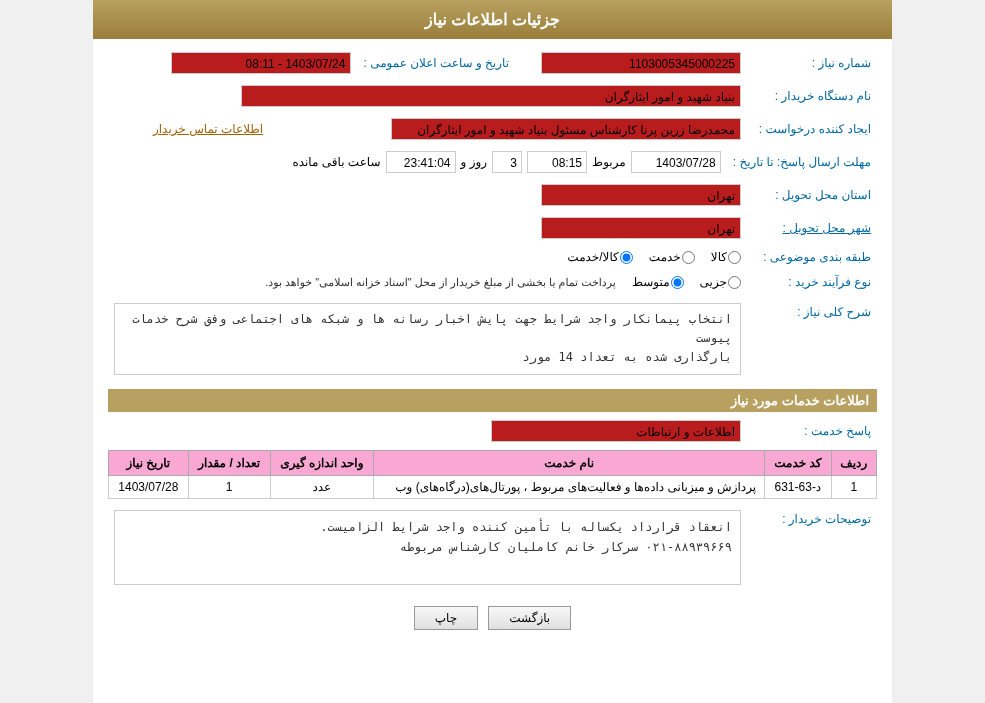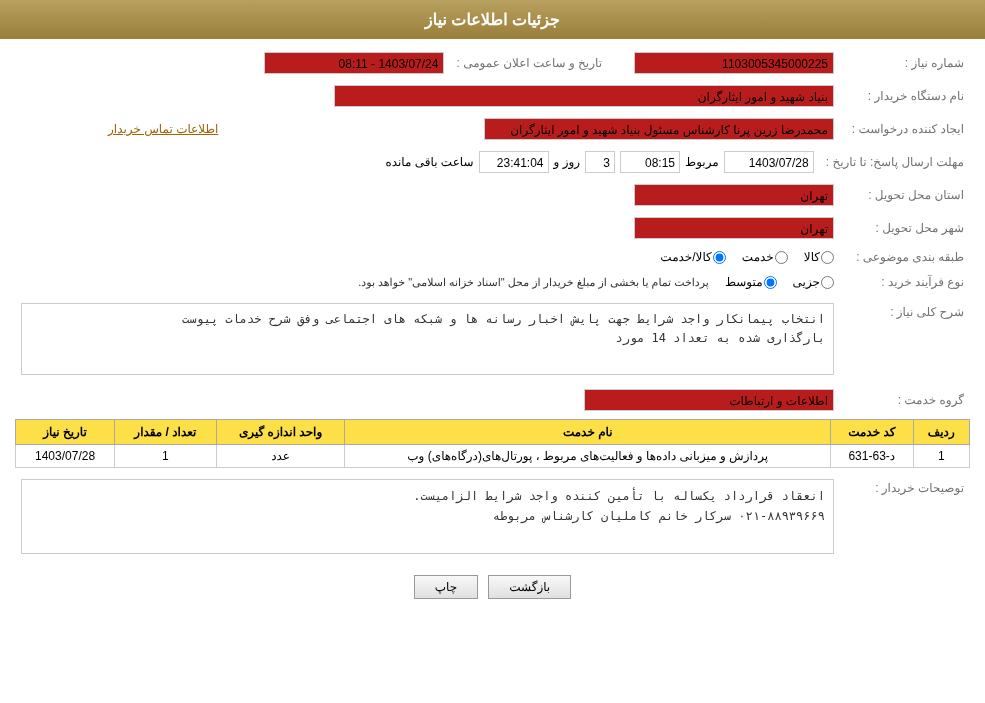--- a/index.html
+++ b/index.html
@@ -3,21 +3,21 @@
   <meta charset="utf-8">
   <style>
     * { box-sizing: border-box; margin: 0; padding: 0; }
     body {
       font-family: Tahoma, Arial, sans-serif;
       font-size: 12px;
       background: #f0f0f0;
       direction: rtl;
     }
     .page-wrapper {
-      width: 985px;
+      width: 799px;
       min-height: 703px;
       background: #fff;
       margin: 0 auto;
     }
     .header-bar {
       background: linear-gradient(to bottom, #b8a060, #9a7e3a);
       color: #fff;
       text-align: center;
       padding: 10px 0;
       font-size: 16px;
@@ -37,21 +37,21 @@
     .info-table {
       width: 100%;
       border-collapse: collapse;
       margin-bottom: 5px;
     }
     .info-table td {
       padding: 3px 6px;
       vertical-align: middle;
     }
     .label-cell {
-      color: #737373;
+      color: #0369a1;
       white-space: nowrap;
       text-align: right;
       font-weight: normal;
       width: 120px;
     }
     .value-box {
       border: 1px solid #ccc;
       background: #b91c1c;
       padding: 2px 5px;
       display: inline-block;
@@ -103,32 +103,33 @@
       resize: none;
       width: 100%;
     }
     .services-table {
       width: 100%;
       border-collapse: collapse;
       margin-top: 5px;
       font-size: 12px;
     }
     .services-table th {
-      background: #fde047;
+      background: #f9a8d4;
       border: 1px solid #aaa;
       padding: 5px 8px;
       text-align: center;
       font-weight: bold;
     }
     .services-table td {
       border: 1px solid #ccc;
       padding: 4px 8px;
       text-align: center;
     }
     .services-table td.text-right {
+      text-align: right;
     }
     .buyer-desc-box {
       border: 1px solid #ccc;
       padding: 6px 8px;
       min-height: 60px;
       background: #fff;
       text-align: right;
       line-height: 1.7;
       color: #333;
       font-size: 12px;
@@ -234,21 +235,21 @@
         <td>
           <div class="value-box" style="min-width:200px;">تهران</div>
         </td>
       </tr>
     </tbody>
       </table>
 
     <table class="info-table">
       <tbody>
           <tr>
-        <td class="label-cell" style="width:130px;"><span>شهر محل تحویل :</span></td>
+        <td class="label-cell" style="width:130px;text-decoration:underline;"><span>شهر محل تحویل :</span></td>
         <td>
           <div class="value-box" style="min-width:200px;">تهران</div>
         </td>
       </tr>
     </tbody>
       </table>
 
     <table class="info-table">
       <tbody>
           <tr>
@@ -301,25 +302,28 @@
           <td class="label-cell" style="width:130px; vertical-align:top; padding-top:5px;"><span>شرح کلی نیاز :</span></td>
           <td>
             <textarea class="description-box" rows="3" readonly="" style="">انتخاب پیمانکار واجد شرایط جهت پایش اخبار رسانه ها و شبکه های اجتماعی وفق شرح خدمات پیوست
 بارگذاری شده به تعداد 14 مورد</textarea>
           </td>
         </tr>
       </tbody>
         </table>
     </div>
 
-
-    <table class="info-table">
-      <tbody>
-          <tr>
-        <td class="label-cell" style="width:130px;"><span>گروه خدمت :</span></td>
+    <div class="section-title">
+      <span>اطلاعات خدمات مورد نیاز</span>
+    </div>
+
+    <table class="info-table">
+      <tbody>
+          <tr>
+        <td class="label-cell" style="width:130px;"><span>پاسخ خدمت :</span></td>
         <td>
           <div class="value-box" style="min-width:250px;">اطلاعات و ارتباطات</div>
         </td>
       </tr>
     </tbody>
       </table>
 
     <table class="services-table">
       <thead>
         <tr>

